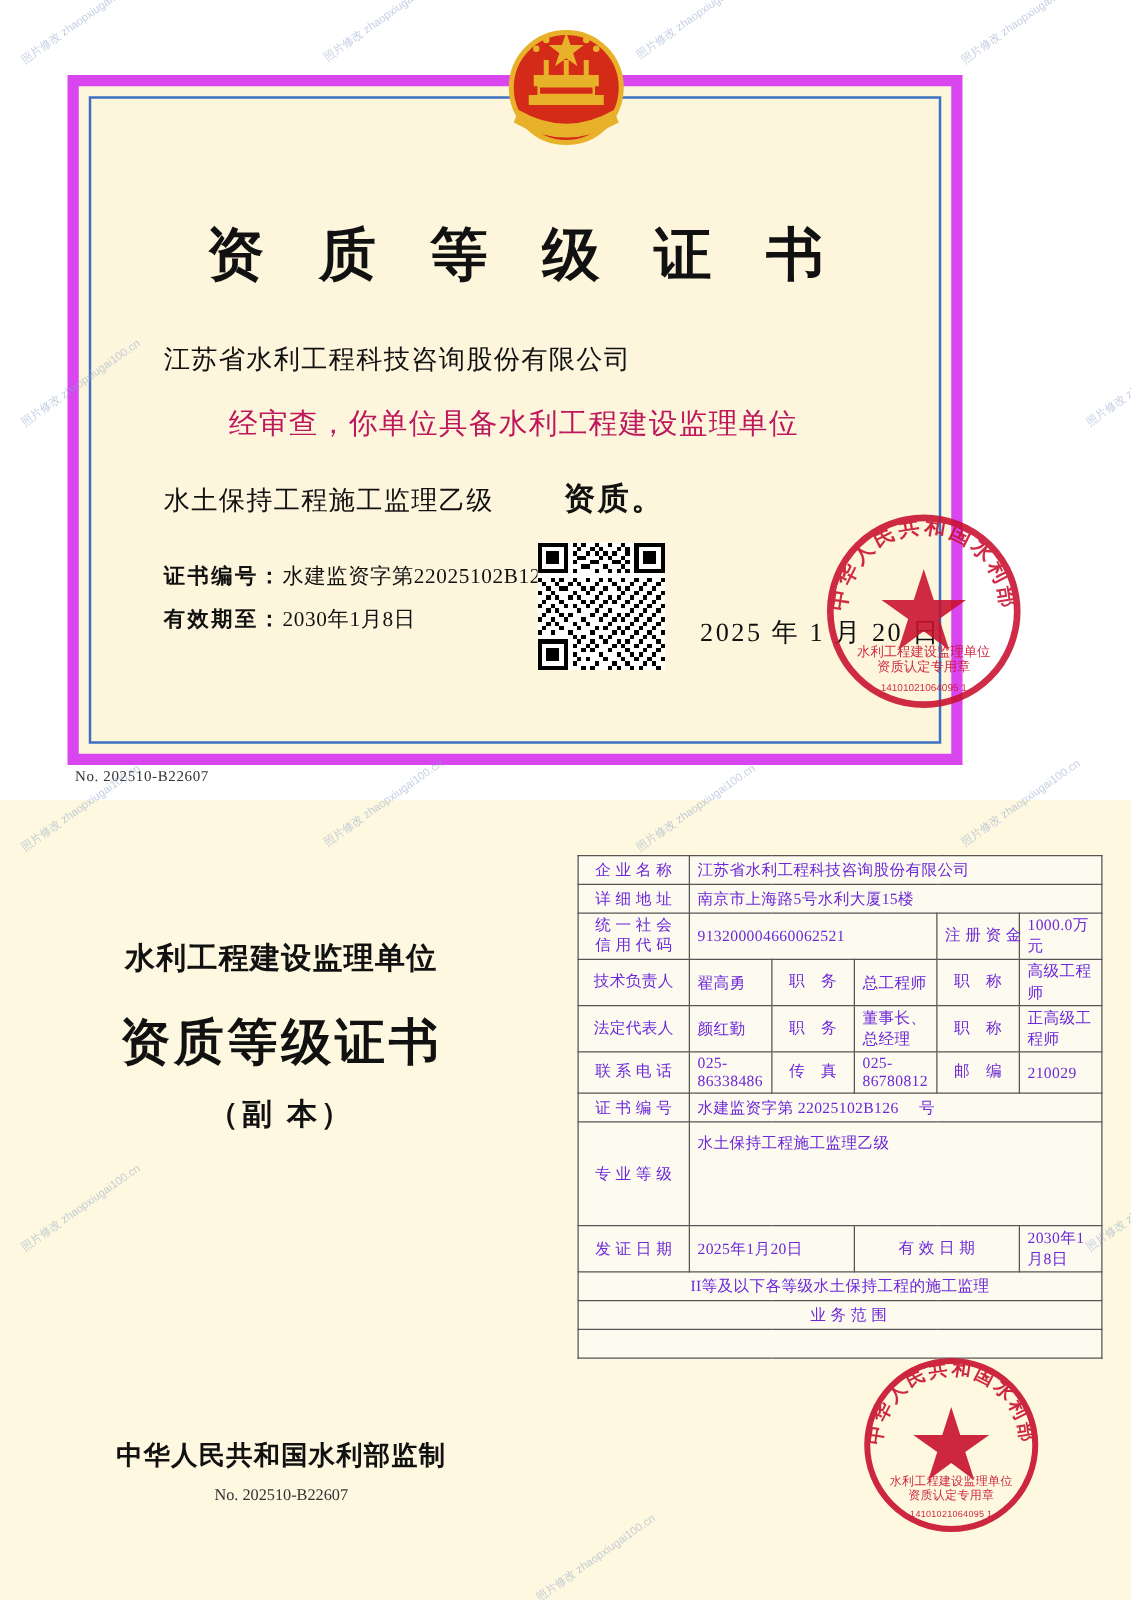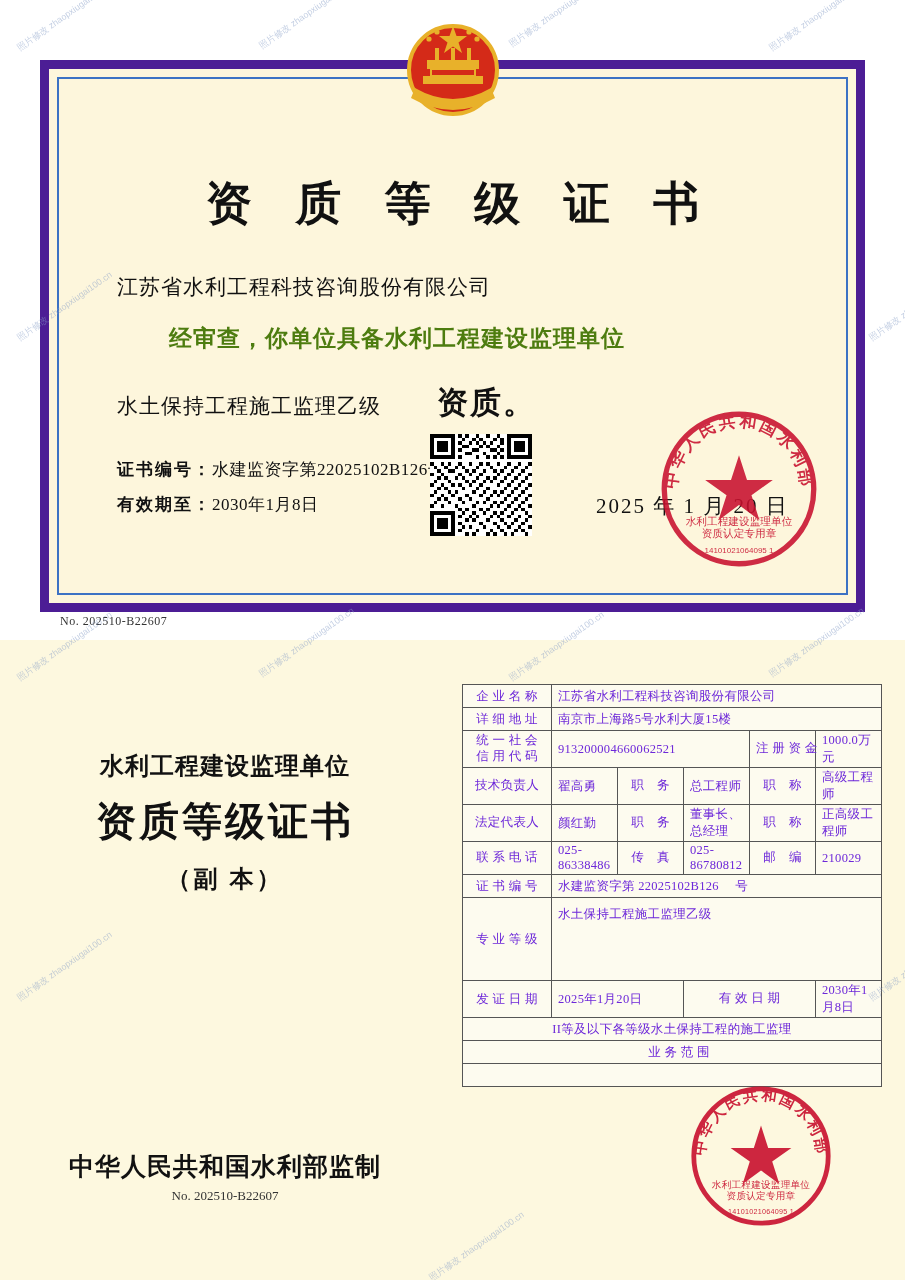--- a/index.html
+++ b/index.html
@@ -18,25 +18,25 @@
   
   .cert-main {
     position: relative;
     width: 905px;
     height: 640px;
     background: #ffffff;
     box-sizing: border-box;
   }
   .cert-border-outer {
     position: absolute;
-    left: 40px;
+    left: 54px;
     top: 60px;
-    width: 825px;
+    width: 716px;
     height: 552px;
-    border: 9px solid #4c1d95;
+    border: 9px solid #d946ef;
     box-sizing: border-box;
     background: #fdf6dc;
   }
   .cert-border-inner {
     position: absolute;
     left: 8px;
     top: 8px;
     right: 8px;
     bottom: 8px;
     border: 2px solid #3c72c4;
@@ -75,35 +75,35 @@
     margin-top: 38px;
     margin-left: 28px;
     font-size: 21px;
     color: #111;
     letter-spacing: 1px;
   }
   .cert-line2 {
     margin-top: 22px;
     margin-left: 80px;
     font-size: 23px;
-    font-weight: bold;
-    color: #4d7c0f;
+    font-weight: normal;
+    color: #be185d;
     letter-spacing: 1px;
   }
   .cert-line3 {
     margin-top: 28px;
     margin-left: 28px;
     font-size: 21px;
     color: #111;
     letter-spacing: 1px;
     display: flex;
     align-items: baseline;
   }
   .cert-line3 .qual-name { display: inline-block; width: 320px; }
-  .cert-line3 .qual-suffix { font-size: 31px; font-weight: bold; letter-spacing: 2px; }
+  .cert-line3 .qual-suffix { font-size: 25px; font-weight: bold; letter-spacing: 2px; }
 
   .cert-fields {
     margin-top: 34px;
     margin-left: 28px;
     position: relative;
   }
   .cert-field-row {
     font-size: 17px;
     margin-bottom: 12px;
     color: #111;
@@ -125,21 +125,20 @@
     background: #fff;
   }
 
   .cert-date {
     position: absolute;
     left: 560px;
     top: 492px;
     font-size: 21px;
     color: #111;
     letter-spacing: 2px;
-    margin-left: 36px;
   }
 
   .seal-main {
     position: absolute;
     left: 650px;
     top: 400px;
     width: 178px;
     height: 178px;
     z-index: 6;
     opacity: 0.88;
@@ -173,21 +172,21 @@
     text-align: center;
   }
   .dup-l1 {
     margin-top: 110px;
     font-size: 24px;
     font-weight: bold;
     letter-spacing: 1px;
     color: #111;
   }
   .dup-l2 {
-    margin-top: 12px;
+    margin-top: 24px;
     font-size: 40px;
     font-weight: bold;
     letter-spacing: 3px;
     color: #111;
   }
   .dup-l3 {
     margin-top: 14px;
     font-size: 24px;
     font-weight: bold;
     letter-spacing: 3px;
@@ -200,21 +199,21 @@
     text-align: justify;
     text-indent: 2em;
     color: #111;
     letter-spacing: 0.5px;
   }
   .dup-issuer {
     position: absolute;
     left: 0;
     right: 0;
     top: 510px;
-    font-size: 25px;
+    font-size: 21px;
     font-weight: bold;
     letter-spacing: 1px;
     color: #111;
   }
   .dup-serial {
     position: absolute;
     left: 0;
     right: 0;
     top: 548px;
     font-size: 13px;

